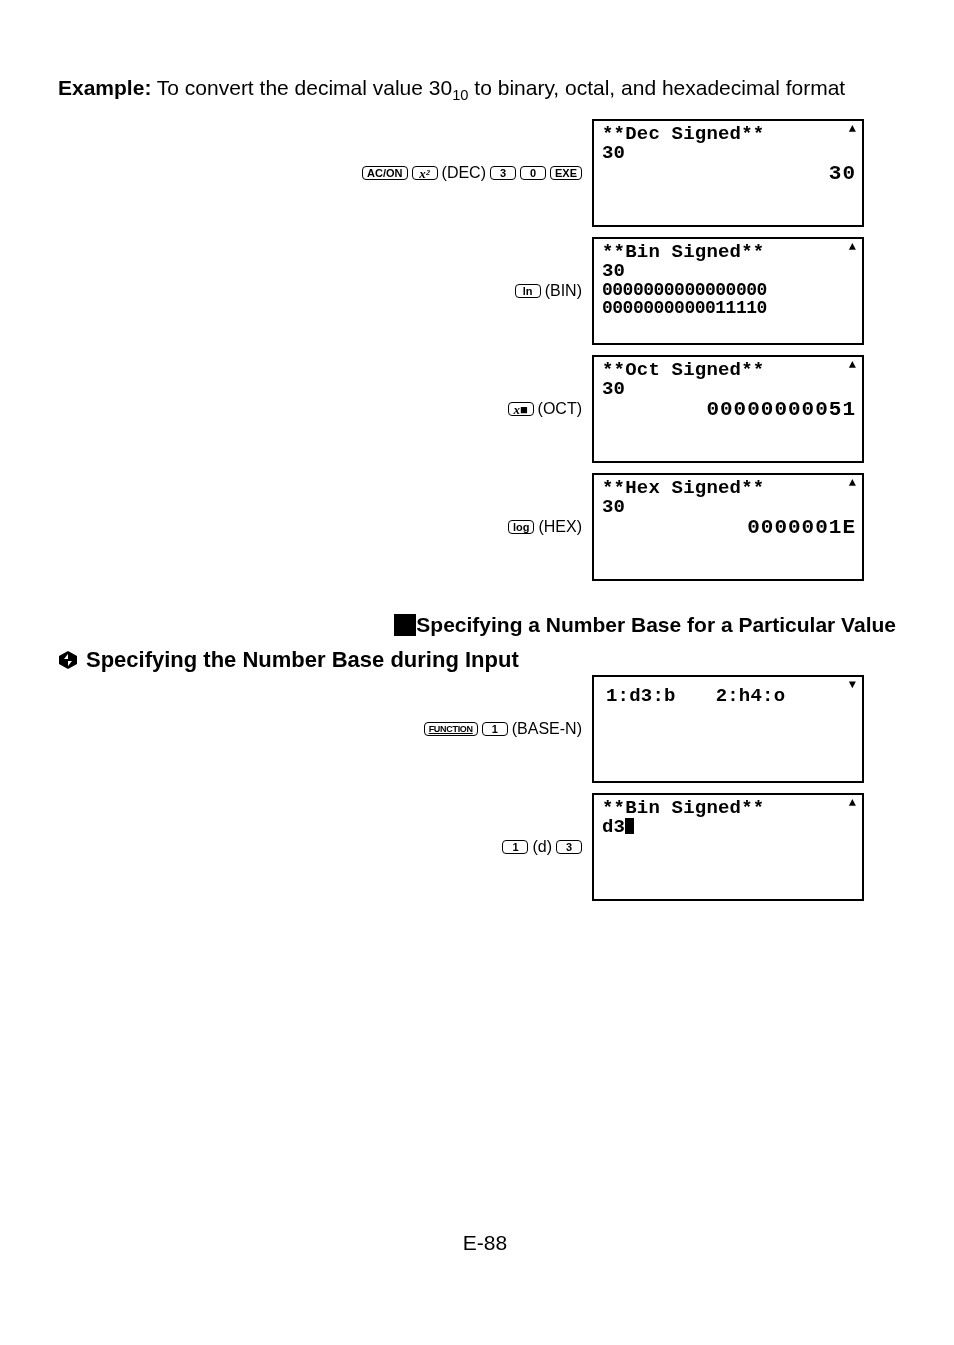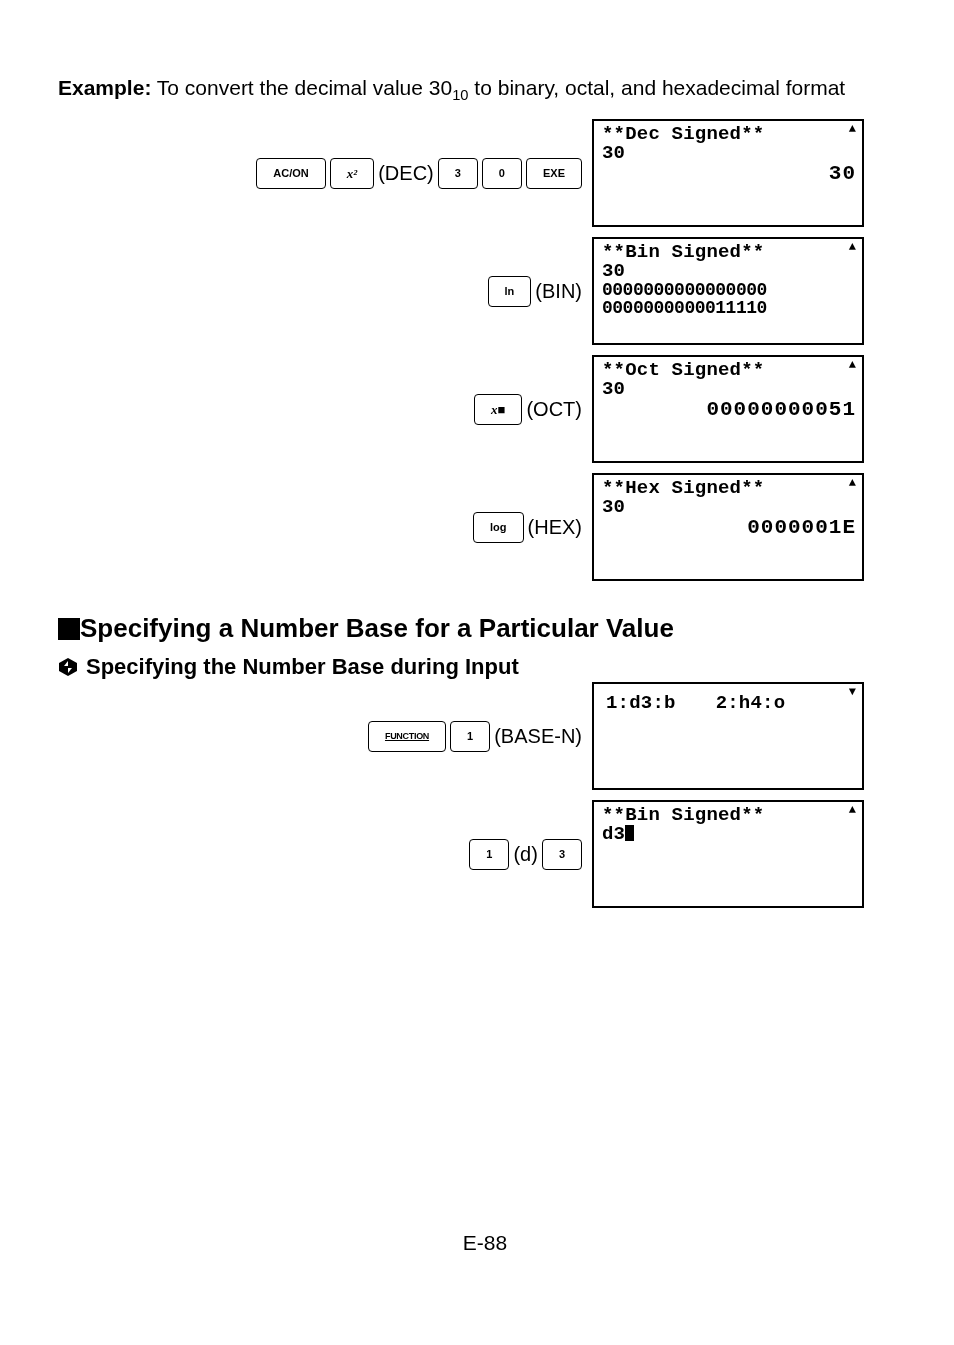--- a/index.html
+++ b/index.html
@@ -33,33 +33,33 @@
     margin-right: 10px;
     font-family: "Arial Narrow", Arial, sans-serif;
     font-size: 14px;
     font-weight: bold;
   }
   .key {
     display: inline-flex;
     align-items: center;
     justify-content: center;
     min-width: 26px;
-    height: 31px;
-    padding: 1px 16px;
+    height: 14px;
+    padding: 1px 4px;
     border: 1.2px solid #000;
     border-radius: 4px;
     font-family: "Arial Narrow", Arial, sans-serif;
     font-size: 11px;
     line-height: 1;
     font-weight: bold;
     box-sizing: border-box;
   }
   .key.wide { min-width: 46px; font-size: 9px; letter-spacing: -0.3px; text-decoration: underline; }
   .key.italic { font-style: italic; font-family: serif; font-size: 13px; }
-  .paren { font-size: 20px; font-weight: normal; }
+  .paren { font-size: 16px; font-weight: normal; }
   .lcd {
     border: 2px solid #000;
     width: 272px;
     height: 108px;
     padding: 4px 6px 4px 8px;
     box-sizing: border-box;
     font-family: "Courier New", monospace;
     font-size: 19px;
     font-weight: bold;
     line-height: 1.0;
@@ -79,25 +79,26 @@
     top: 2px;
     right: 6px;
     font-size: 12px;
   }
   .lcd .l { white-space: pre; font-family: "Courier New", monospace; font-size: 19px; letter-spacing: 0.2px;}
   .lcd .r { text-align: right; white-space: pre; font-size: 21px; letter-spacing: 1px;}
   .lcd .menu { display: flex; gap: 40px; padding-top: 6px; padding-left: 4px;}
   .lcd .menu .col { display:flex; flex-direction:row; gap:0; }
 
   h2.sect {
-    font-size: 26px;
+    font-size: 21px;
     font-weight: bold;
     margin: 32px 0 4px 0;
     display: flex;
     align-items: center;
+    justify-content: flex-end;
   }
   .blackbox { display:inline-block; width:22px; height:22px; background:#000; }
   .para { font-size: 21px; line-height: 1.28; margin: 2px 0 12px 0;}
   h3.sub {
     font-size: 22px;
     font-weight: bold;
     margin: 10px 0 2px 0;
     display: flex;
     align-items: center;
     gap: 8px;

